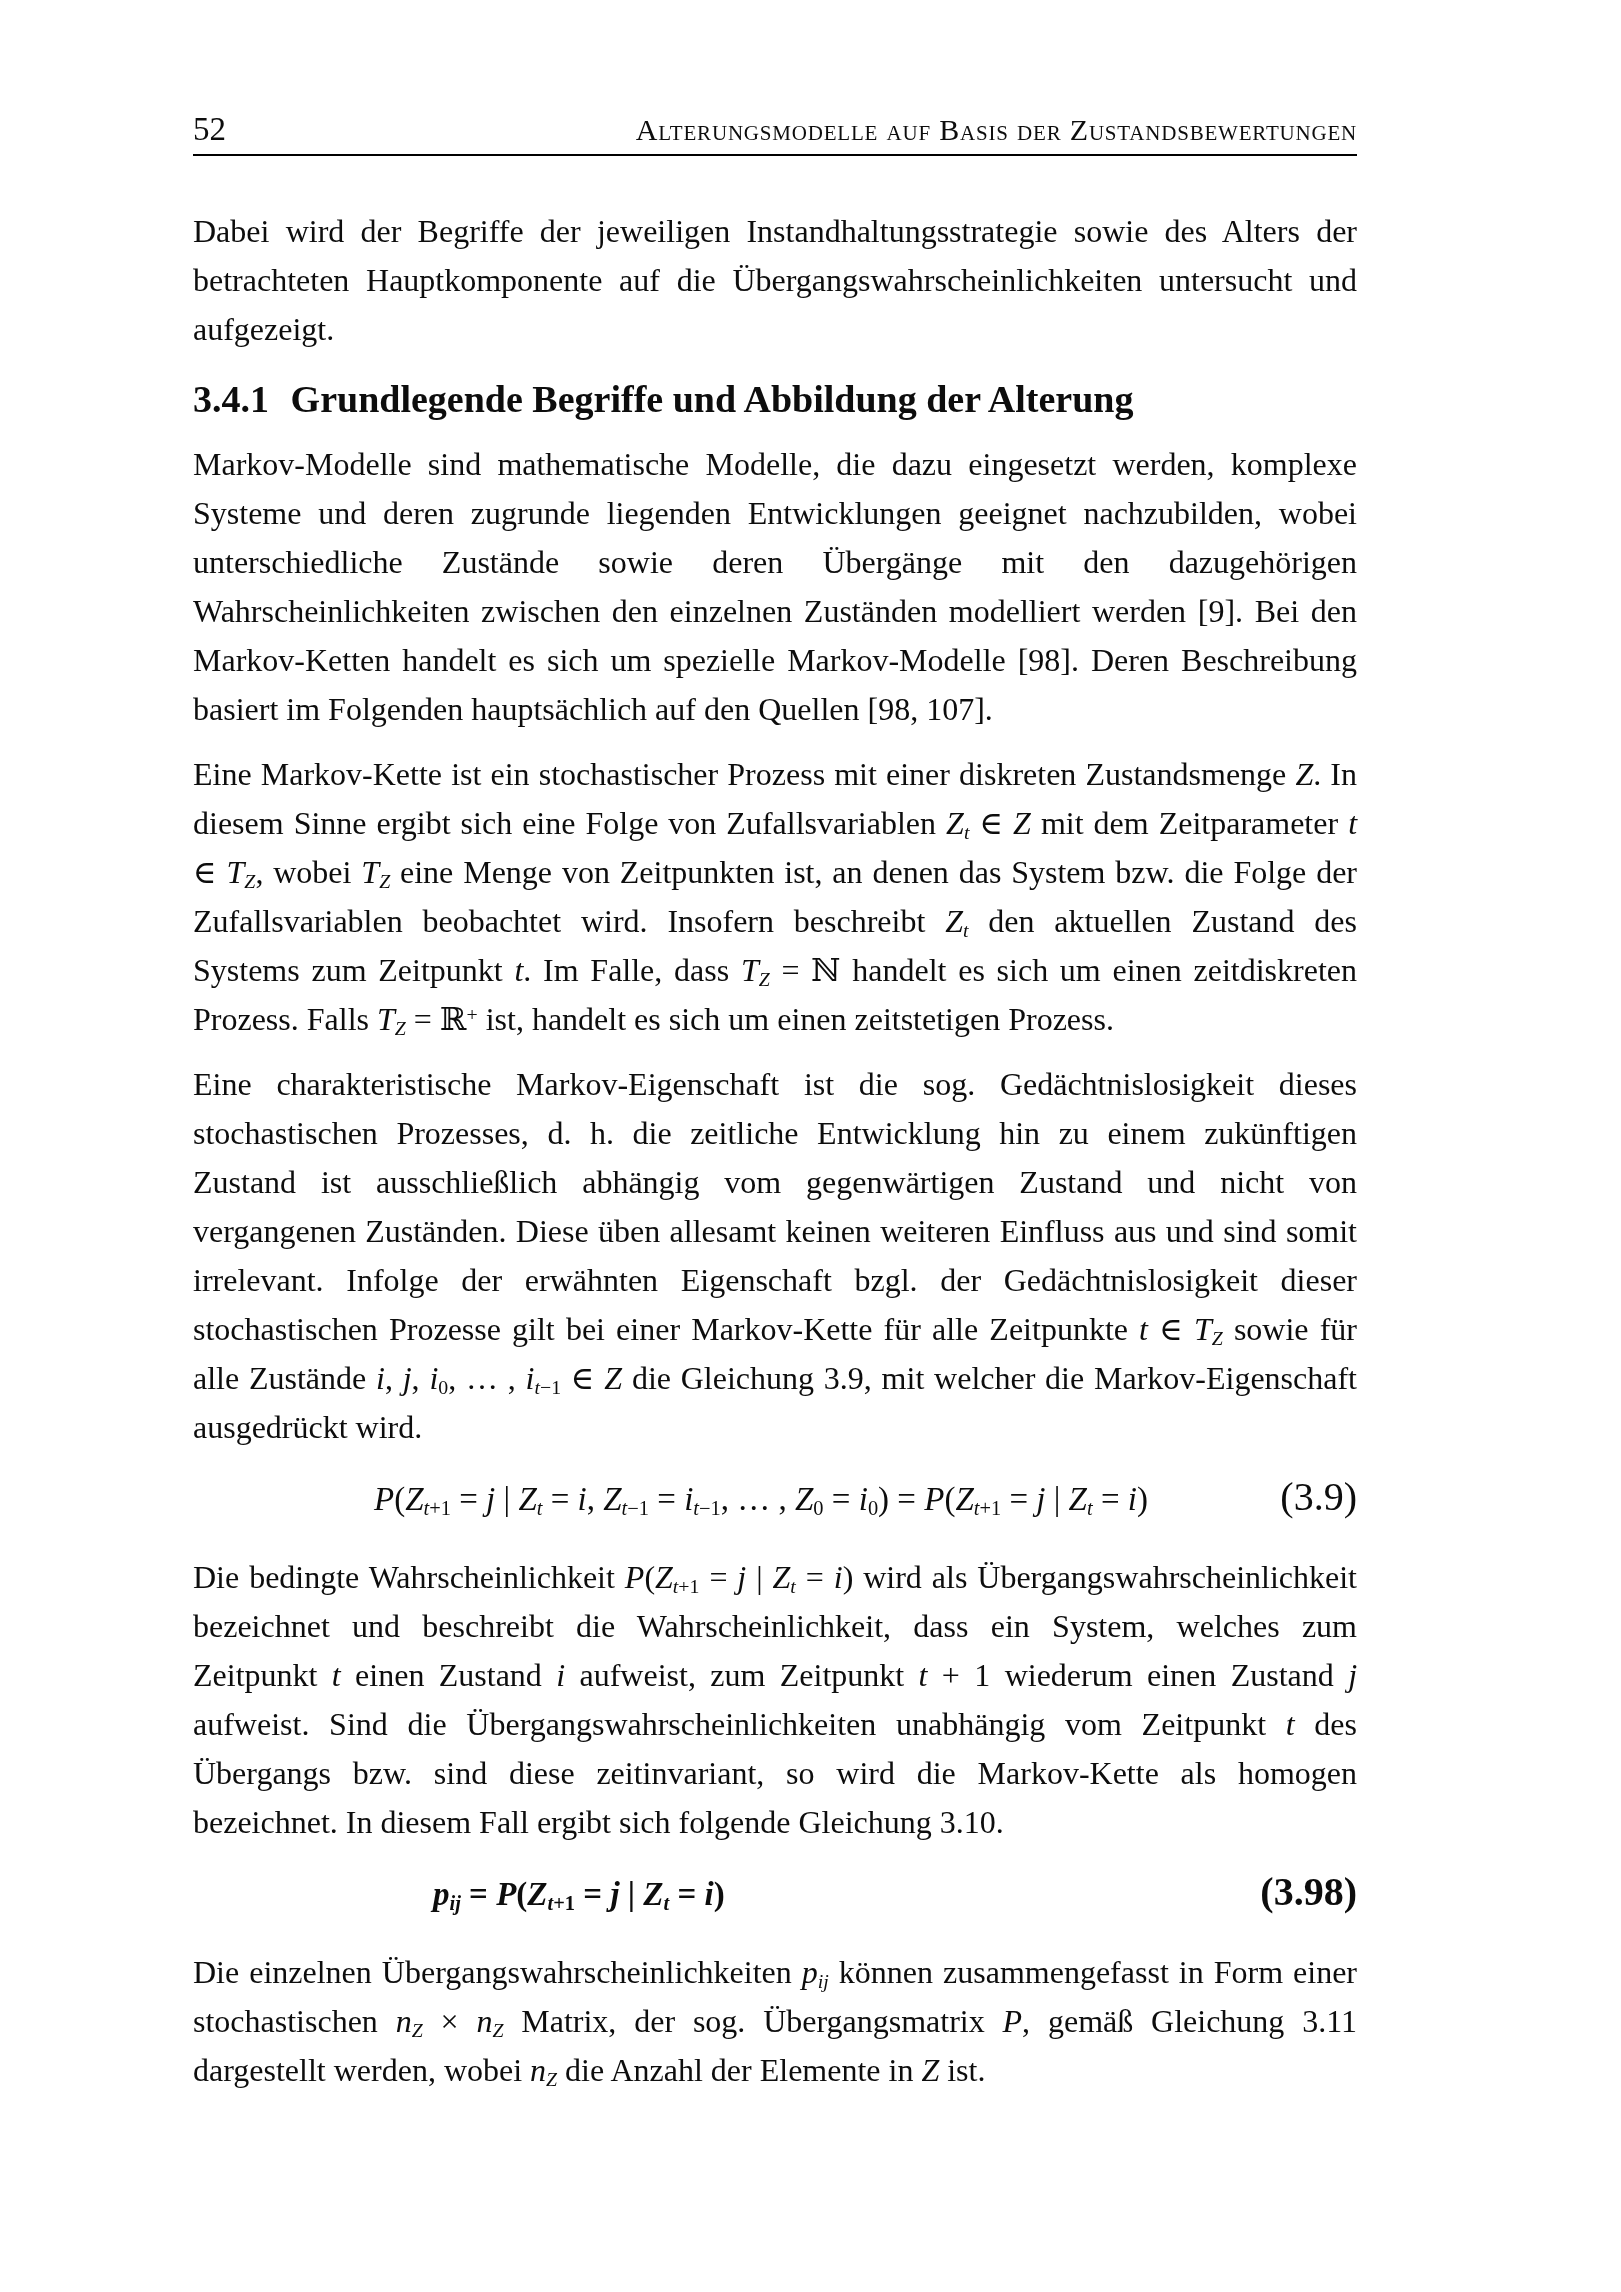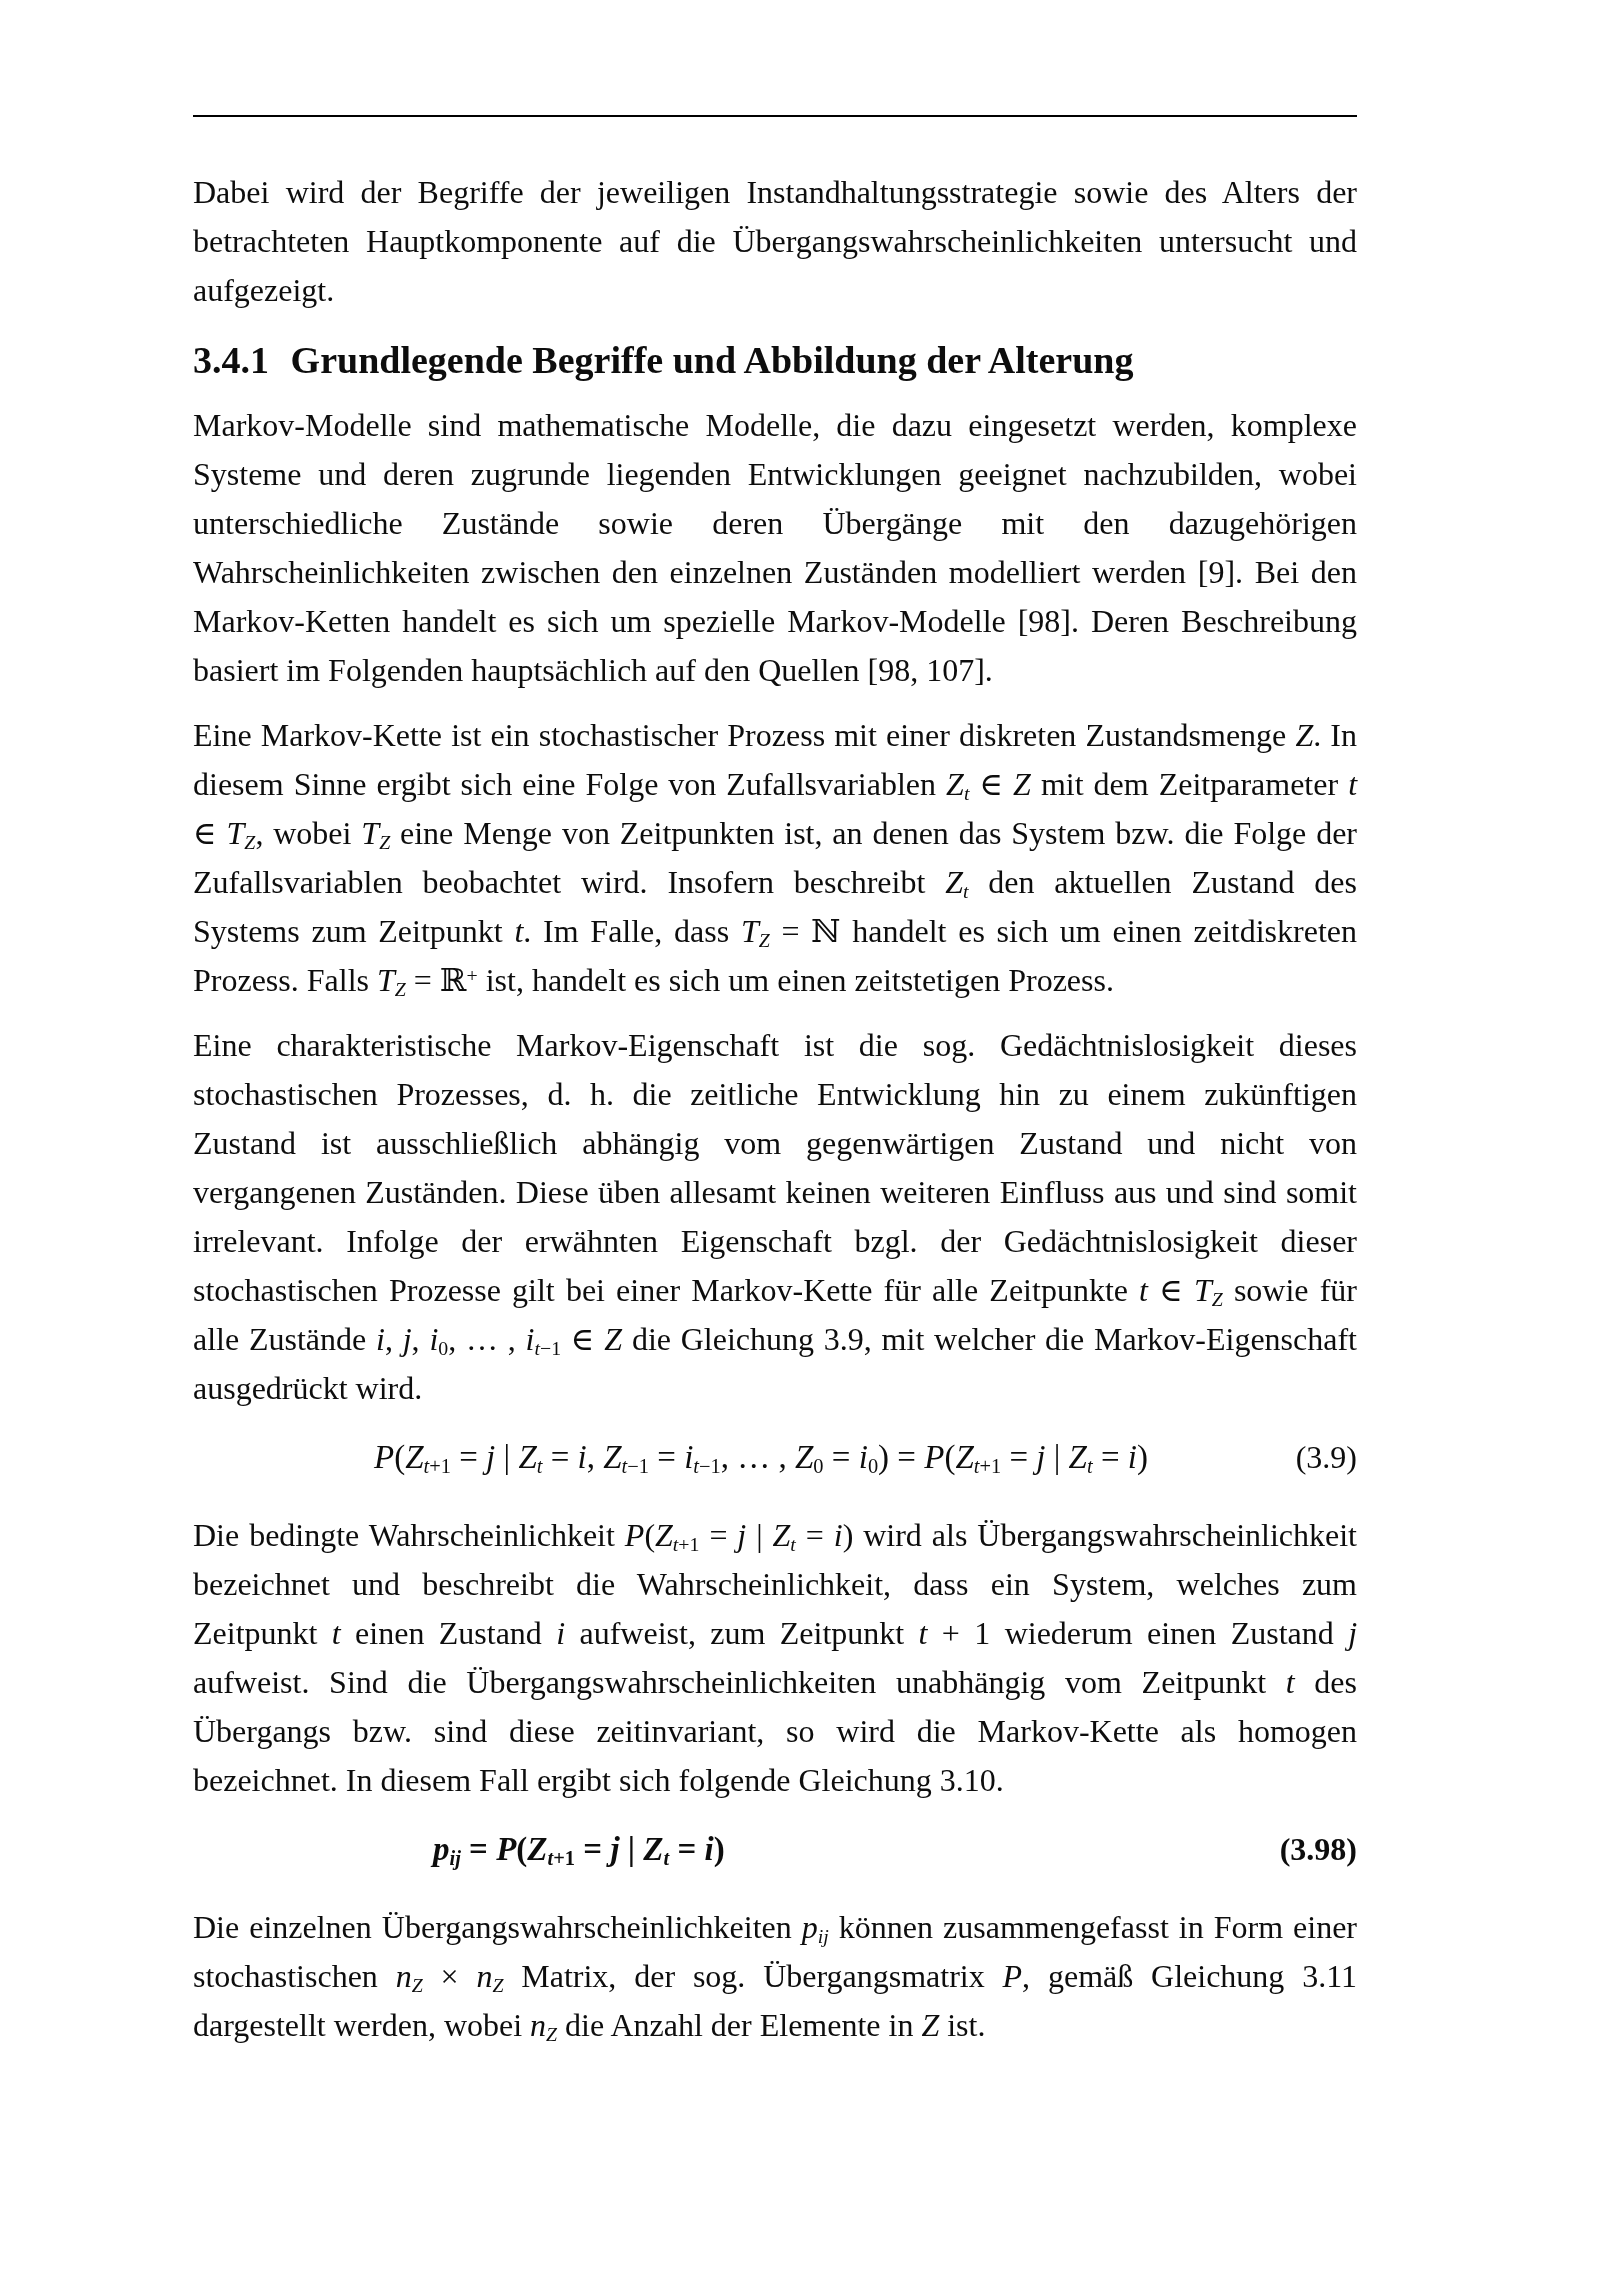--- a/index.html
+++ b/index.html
@@ -61,37 +61,41 @@
     display: flex;
     align-items: baseline;
     font-size: 33px;
     line-height: 59px;
     margin: 13.7px 0 23.5px 0;
     white-space: nowrap;
   }
   .equation .eq-body { flex: 0 0 auto; }
   .equation .eq-label {
     margin-left: auto;
-    font-size: 32px;
+    font-size: 40px;
     padding-left: 29px;
   }
   .eq-1 { padding-left: 181px; gap: 46px; }
   .eq-2 { padding-left: 240px; font-weight: bold; }
   sub, sup {
     font-size: 0.62em;
     line-height: 0;
   }
   sub { vertical-align: -0.25em; }
   sup { vertical-align: 0.45em; }
 </style>
 </head>
 <body>
 
 <div class="page">
 
+  <header class="page-header">
+    <span class="page-number">52</span>
+    <span class="running-title">Alterungsmodelle auf Basis der Zustandsbewertungen</span>
+  </header>
 
   <div class="header-rule"></div>
 
   <main class="content">
 
     <p class="para">Dabei wird der Begriffe der jeweiligen Instandhaltungsstrategie sowie des Alters der betrachteten Hauptkomponente auf die Übergangswahrscheinlichkeiten untersucht und aufgezeigt.</p>
 
     <h2 class="section-heading">
       <span class="section-number">3.4.1</span><span>Grundlegende Begriffe und Abbildung der Alterung</span>
     </h2>

